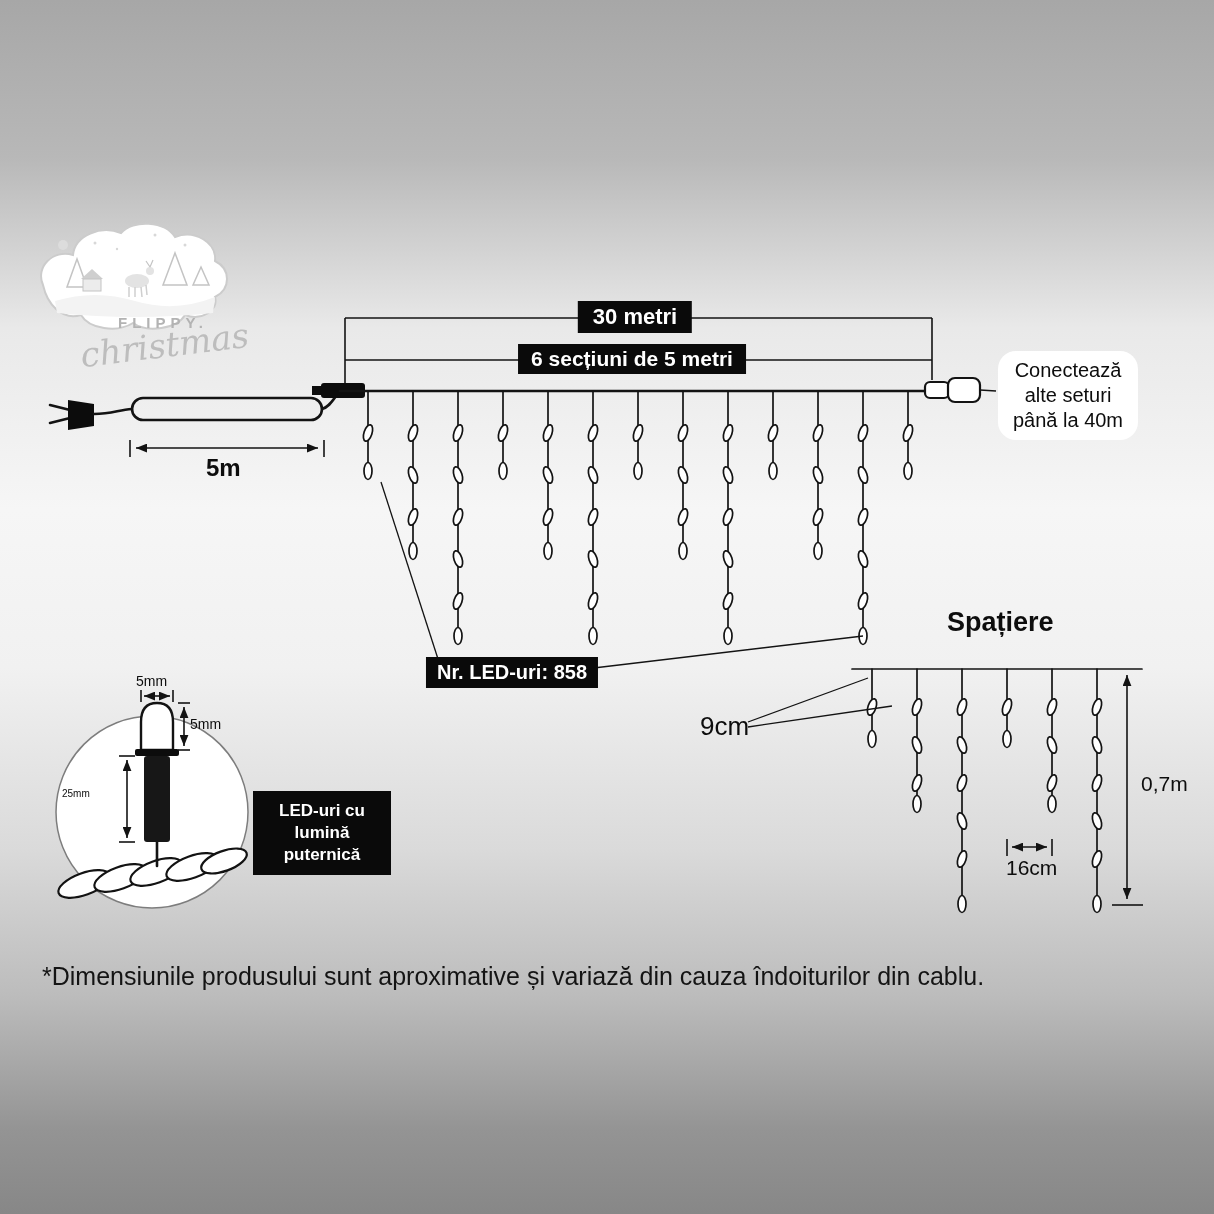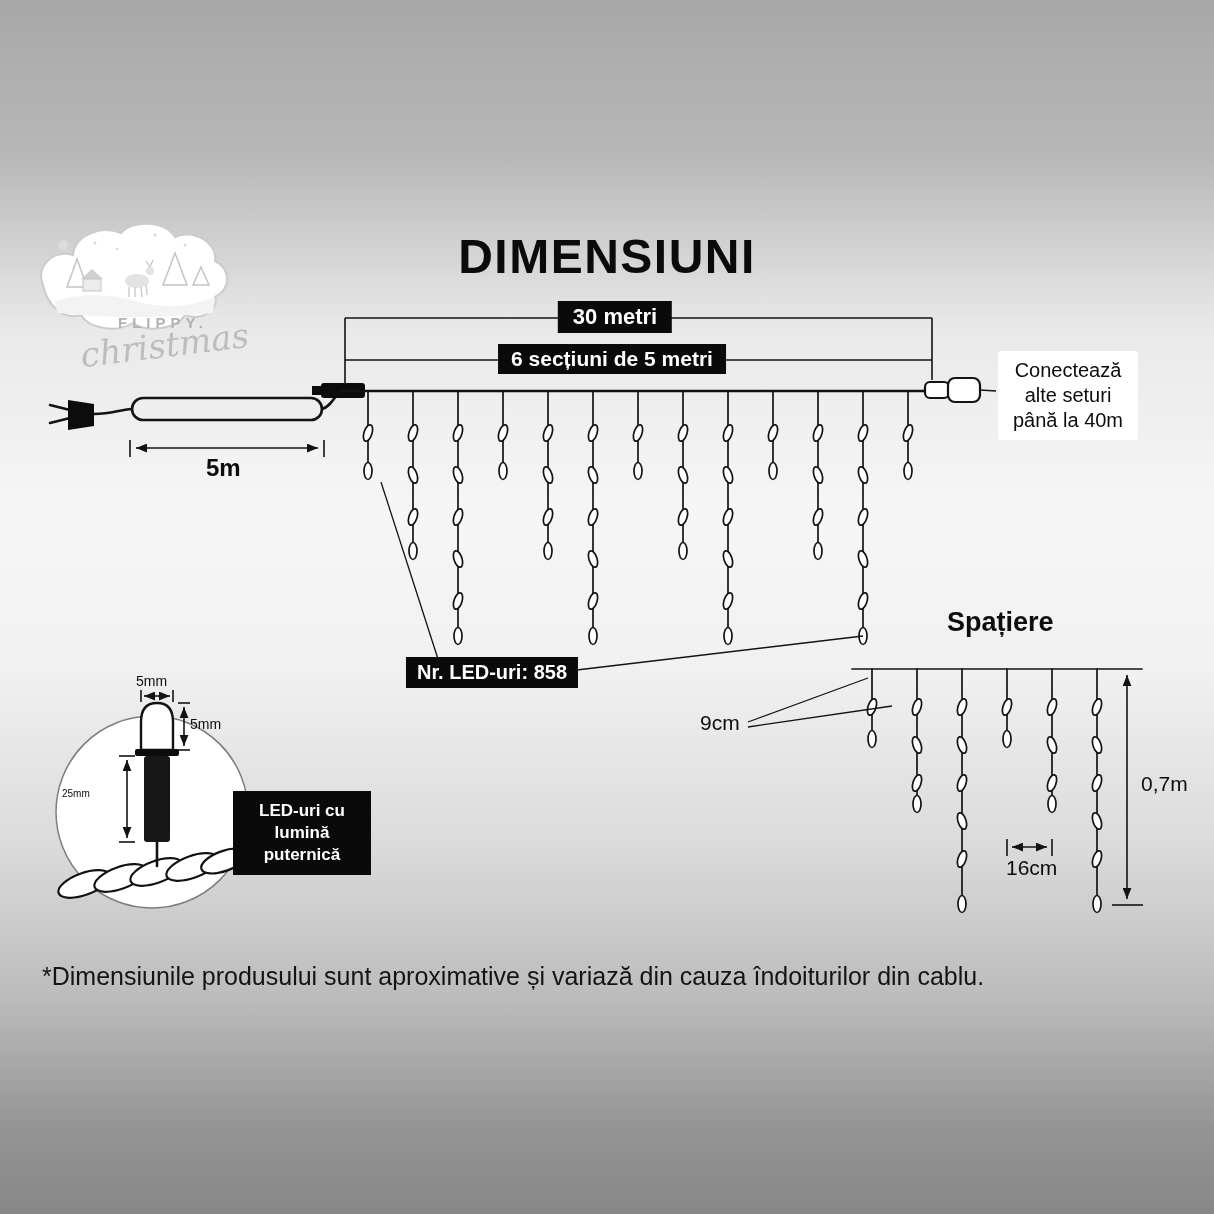--- a/index.html
+++ b/index.html
@@ -9,35 +9,35 @@
     font-family:"Liberation Sans",sans-serif;color:#0d0d0d;
     background:linear-gradient(180deg,#a7a7a7 0%,#b8b8b8 13%,#e9e9e9 27%,#f6f6f6 42%,#f1f1f1 55%,#dadada 70%,#bcbcbc 82%,#949494 93%,#878787 100%);
   }
   .abs{position:absolute;left:0;top:0}
   .title{
     position:absolute;left:0;right:0;top:229px;text-align:center;
     font-size:48px;font-weight:700;letter-spacing:1.5px;color:#0b0b0b;
   }
   .box-black{
     position:absolute;background:#0a0a0a;color:#fff;font-weight:700;
-    text-align:center;white-space:nowrap;
+    text-align:center;white-space:nowrap;margin-left:20px;
   }
   .label-30{left:615px;top:301px;transform:translateX(-50%);font-size:22px;padding:3px 15px}
   .label-6s{left:612px;top:344px;transform:translateX(-50%);font-size:21px;padding:3px 13px}
   .label-ledcount{left:492px;top:657px;transform:translateX(-50%);font-size:20px;padding:4px 11px}
   .label-lednote{left:233px;top:791px;width:138px;font-size:17px;line-height:1.3;padding:9px 4px;white-space:normal}
   .connect-note{
     position:absolute;left:998px;top:351px;width:140px;background:#ffffff;
-    border-radius:3px;padding:7px 5px;font-size:20px;line-height:1.25;
+    border-radius:18px;padding:7px 5px;font-size:20px;line-height:1.25;
     text-align:center;color:#0d0d0d;
   }
   .lbl{position:absolute;color:#0d0d0d}
   .lbl-5m{left:206px;top:454px;font-size:24px;font-weight:700}
   .lbl-spatiere{left:947px;top:607px;font-size:27px;font-weight:700}
-  .lbl-9cm{left:700px;top:711px;font-size:21px}
+  .lbl-9cm{left:700px;top:711px;font-size:26px}
   .lbl-16cm{left:1006px;top:856px;font-size:21px}
   .lbl-07m{left:1141px;top:772px;font-size:21px}
   .lbl-marimea{left:52px;top:649px;font-size:26px;font-weight:700}
   .lbl-5mm-w{left:136px;top:673px;font-size:14px}
   .lbl-5mm-h{left:190px;top:716px;font-size:14px}
   .lbl-25mm{left:62px;top:788px;font-size:10px}
   .footer{
     position:absolute;left:0;right:0;top:962px;
     font-size:25px;color:#141414;padding-left:42px;
   }
@@ -254,21 +254,20 @@
       <rect x="58" y="64" width="18" height="12" fill="#ececec" stroke="#c4c4c4" stroke-width="1"></rect>
       <ellipse cx="112" cy="66" rx="12" ry="7" fill="#e3e3e3"></ellipse>
       <circle cx="125" cy="56" r="4" fill="#e3e3e3"></circle>
       <path d="M104,72 L104,82 M110,72 L110,82 M116,72 L117,82 M121,70 L122,80" stroke="#cfcfcf" stroke-width="1.5"></path>
       <path d="M125,52 l3,-7 M125,52 l-4,-6" stroke="#c4c4c4" stroke-width="1.2" fill="none"></path>
     </svg>
     <div class="brand-top">FLIPPY.</div>
     <div class="brand-script">christmas</div>
   </div>
 
-  <div class="title">DIMENSIUNI</div>
 
   <div class="box-black label-30">30 metri</div>
   <div class="box-black label-6s">6 secțiuni de 5 metri</div>
   <div class="lbl lbl-5m">5m</div>
   <div class="connect-note">Conectează alte seturi până la 40m</div>
   <div class="box-black label-ledcount">Nr. LED-uri: 858</div>
 
   <div class="lbl lbl-spatiere">Spațiere</div>
   <div class="lbl lbl-9cm">9cm</div>
   <div class="lbl lbl-16cm">16cm</div>

